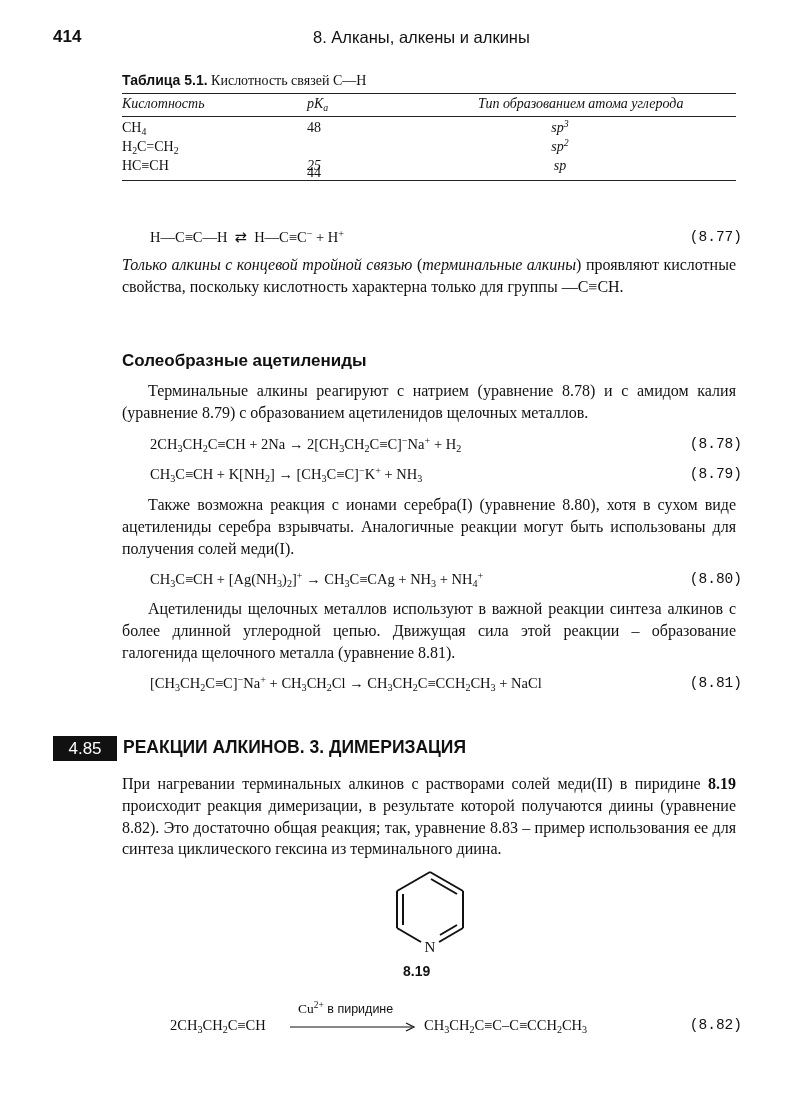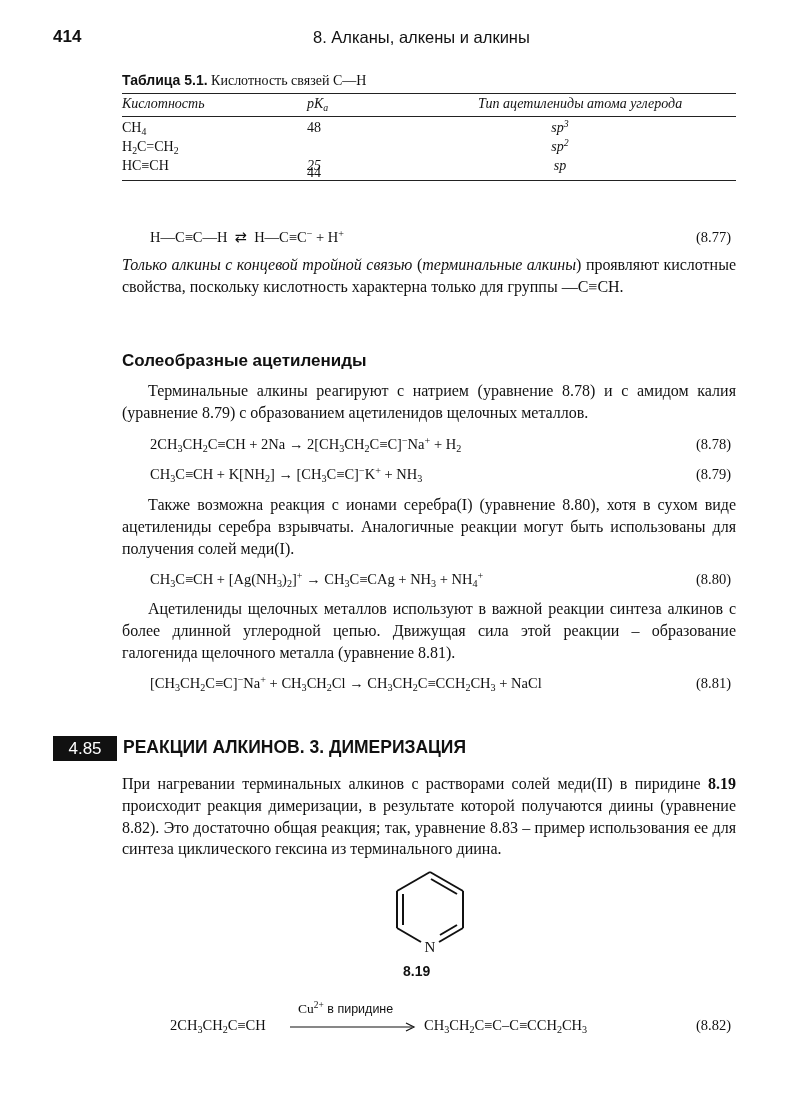--- a/index.html
+++ b/index.html
@@ -9,42 +9,42 @@
   .page-number { left: 53px; top: 27px; font-size: 17px; font-weight: bold; }
   .running-head { left: 313px; top: 28px; font-size: 16.5px; }
   .table-caption { left: 122px; top: 72px; font-size: 14px; }
   .table-caption b { font-family: "Liberation Sans", sans-serif; font-weight: bold; }
   .rule { position: absolute; left: 122px; width: 614px; border-top: 1px solid #222; }
   .th, .td { position: absolute; font-size: 14px; }
   .th { font-style: italic; }
   .col1 { left: 122px; } .col2 { left: 307px; } .col3 { left: 478px; }
   .col3c { left: 530px; width: 60px; text-align: center; font-style: italic; }
   .eq { position: absolute; left: 150px; font-size: 14.5px; white-space: nowrap; }
-  .eqno { position: absolute; right: 63px; font-size: 14.5px; }
+  .eqno { position: absolute; right: 52px; font-size: 14.5px; font-family: Liberation Mono, monospace; }
   .para { position: absolute; left: 122px; width: 614px; font-size: 16px; line-height: 21.8px; text-align: justify; }
   .para .indent { display: inline-block; width: 26px; }
   .subheading { left: 122px; top: 351px; font-size: 17px; font-weight: bold; }
   .sec-badge { left: 53px; top: 736px; width: 64px; height: 25px; background: #111; color: #fff; font-size: 17px; line-height: 25px; text-align: center; }
   .sec-title { left: 123px; top: 737px; font-size: 17.5px; font-weight: bold; }
   sub { font-size: 70%; vertical-align: -0.3em; line-height: 0; }
   sup { font-size: 70%; vertical-align: 0.5em; line-height: 0; }
   .struct-label { left: 403px; top: 963px; font-size: 14px; font-weight: bold; }
   .arrow-wrap { position: absolute; left: 288px; top: 1005px; width: 130px; height: 30px; }
 </style>
 </head>
 <body>
 
 <div class="abs page-number sans">414</div>
 <div class="abs running-head sans">8. Алканы, алкены и алкины</div>
 
 <div class="abs table-caption"><b>Таблица 5.1.</b><span> Кислотность связей С—Н</span></div>
 <div class="rule" style="top:93px;"></div>
 <div class="th col1" style="top:96px;">Кислотность</div>
 <div class="th col2" style="top:96px;"><span>pK</span><sub>a</sub></div>
-<div class="th col3" style="top:96px;">Тип ацетилениды атома углерода</div>
+<div class="th col3" style="top:96px;">Тип образованием атома углерода</div>
 <div class="rule" style="top:116px;"></div>
 
 <div class="td col1" style="top:120px;"><span>CH</span><sub>4</sub></div>
 <div class="td col2" style="top:120px;">48</div>
 <div class="td col3c" style="top:120px;"><span>sp</span><sup>3</sup></div>
 
 <div class="td col1" style="top:139px;"><span>H</span><sub>2</sub><span>C=CH</span><sub>2</sub></div>
 <div class="td col2" style="top:154px;margin-top:11px;">44</div>
 <div class="td col3c" style="top:139px;"><span>sp</span><sup>2</sup></div>
 

